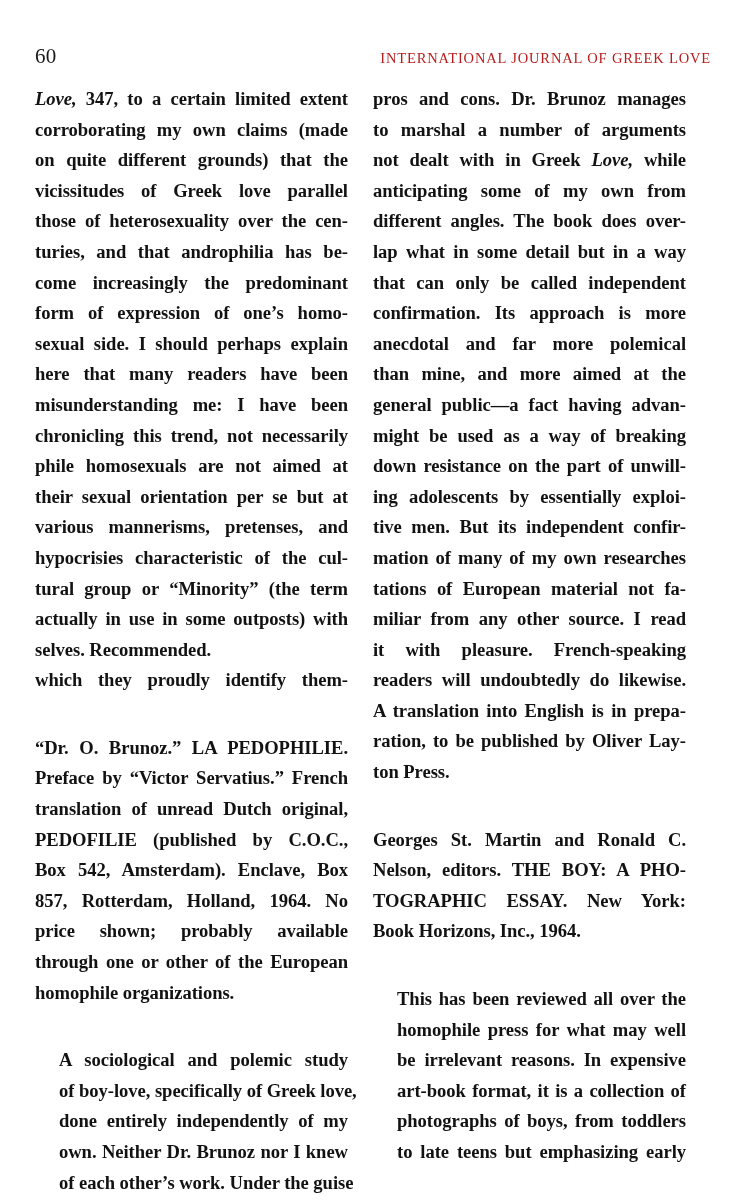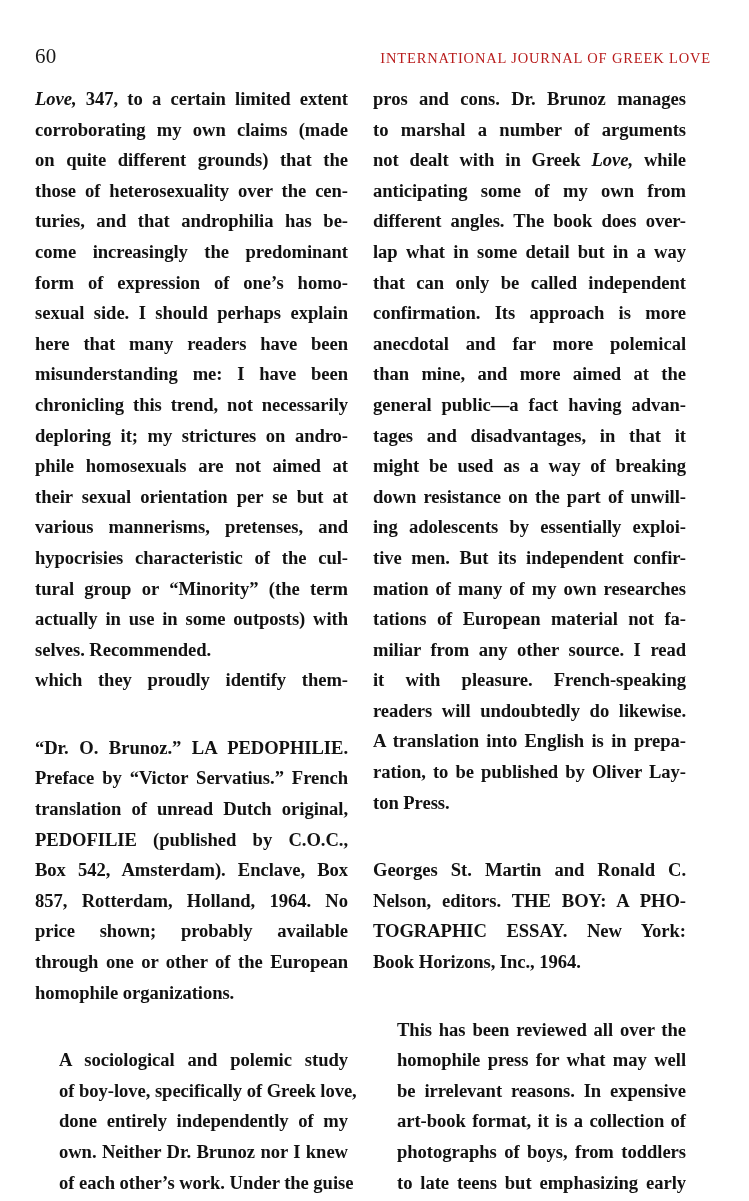--- a/index.html
+++ b/index.html
@@ -100,29 +100,29 @@
   <span class="folio">60</span>
   <span class="head-title">INTERNATIONAL JOURNAL OF GREEK LOVE</span>
 </div>
 
 <div class="page-body">
   <div class="column" id="column-left">
       <p class="para">
         <span class="tline"><em>Love,</em> 347, to a certain limited extent</span>
         <span class="tline">corroborating my own claims (made</span>
         <span class="tline">on quite different grounds) that the</span>
+        <span class="tline">vicissitudes of Greek love parallel</span>
         <span class="tline">those of heterosexuality over the cen-</span>
         <span class="tline">turies, and that androphilia has be-</span>
         <span class="tline">come increasingly the predominant</span>
         <span class="tline">form of expression of one’s homo-</span>
         <span class="tline">sexual side. I should perhaps explain</span>
         <span class="tline">here that many readers have been</span>
         <span class="tline">misunderstanding me: I have been</span>
         <span class="tline">chronicling this trend, not necessarily</span>
-        <span class="tline">deploring it; my strictures on andro-</span>
         <span class="tline">phile homosexuals are not aimed at</span>
         <span class="tline">their sexual orientation per se but at</span>
         <span class="tline">various mannerisms, pretenses, and</span>
         <span class="tline">hypocrisies characteristic of the cul-</span>
         <span class="tline">tural group or “Minority” (the term</span>
         <span class="tline">actually in use in some outposts) with</span>
         <span class="tline last">selves. Recommended.</span>
         <span class="tline">which they proudly identify them-</span>
       </p>
       <p class="para">
@@ -150,21 +150,20 @@
         <span class="tline">to marshal a number of arguments</span>
         <span class="tline">not dealt with in Greek <em>Love,</em> while</span>
         <span class="tline">anticipating some of my own from</span>
         <span class="tline">different angles. The book does over-</span>
         <span class="tline">lap what in some detail but in a way</span>
         <span class="tline">that can only be called independent</span>
         <span class="tline">confirmation. Its approach is more</span>
         <span class="tline">anecdotal and far more polemical</span>
         <span class="tline">than mine, and more aimed at the</span>
         <span class="tline">general public—a fact having advan-</span>
-        <span class="tline">tages and disadvantages, in that it</span>
         <span class="tline">might be used as a way of breaking</span>
         <span class="tline">down resistance on the part of unwill-</span>
         <span class="tline">ing adolescents by essentially exploi-</span>
         <span class="tline">tive men. But its independent confir-</span>
         <span class="tline">mation of many of my own researches</span>
         <span class="tline">tations of European material not fa-</span>
         <span class="tline">miliar from any other source. I read</span>
         <span class="tline">it with pleasure. French-speaking</span>
         <span class="tline">readers will undoubtedly do likewise.</span>
         <span class="tline">A translation into English is in prepa-</span>

